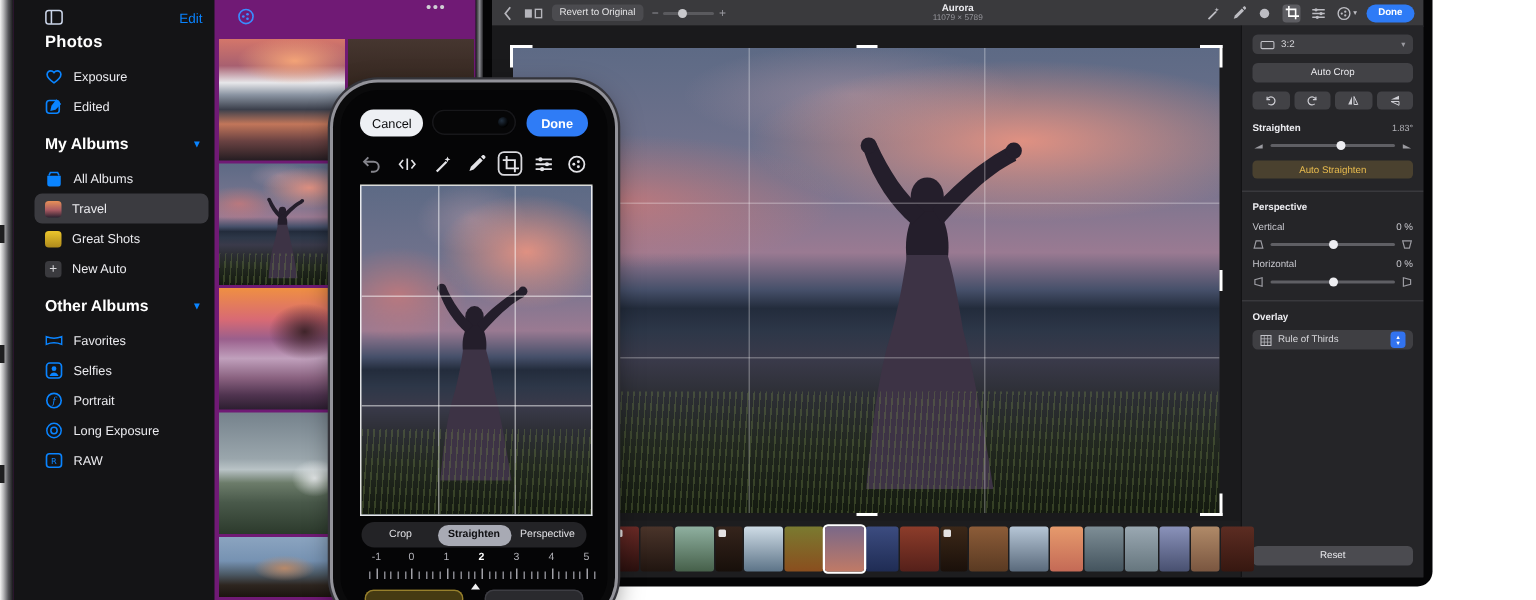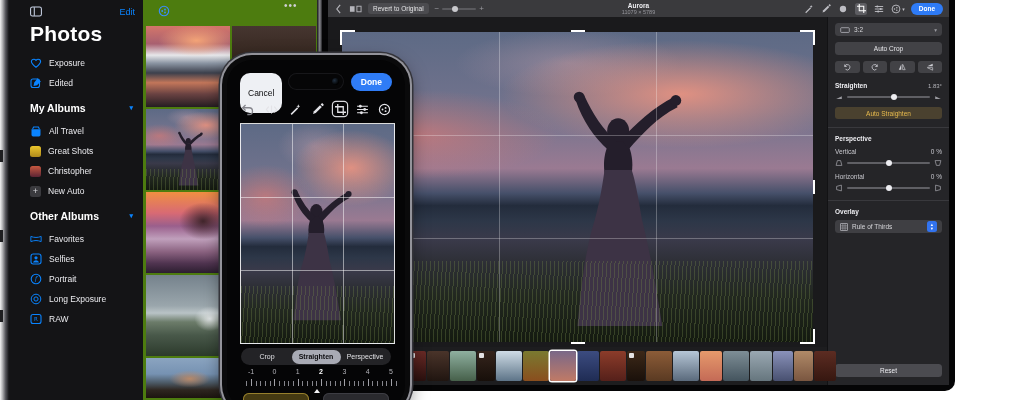--- a/index.html
+++ b/index.html
@@ -1,31 +1,31 @@
 <!DOCTYPE html>
 <html><head>
 <meta charset="utf-8">
 <style>
   html,body{margin:0;padding:0;background:#fff;}
   .scene{position:relative;width:1024px;height:400px;background:#fff;overflow:hidden;
          font-family:"Liberation Sans",sans-serif;-webkit-font-smoothing:antialiased;}
   svg{display:block;width:100%;height:100%;}
 
   
-  .ipad{position:absolute;left:0;top:0;width:322px;height:400px;background:#4d7c0f;z-index:2;}
+  .ipad{position:absolute;left:0;top:0;width:322px;height:400px;background:#701a75;z-index:2;}
   .ipad-edge{position:absolute;left:0;top:0;width:9px;height:400px;
              background:linear-gradient(90deg,#f2f2f2,#b9b9bb 25%,#55555a 62%,#131315);}
   .nub{position:absolute;left:0;width:3px;height:12px;background:#1e1e20;}
   .ipad-edge-r{position:absolute;left:317px;top:0;width:5px;height:400px;
                background:linear-gradient(90deg,#131315,#8a8a90 55%,#232326);}
   .sidebar{position:absolute;left:9px;top:0;width:134px;height:400px;background:#141416;}
   .sb-top{display:flex;justify-content:space-between;align-items:center;padding:6px 8px 0 21px;}
   .sbtoggle{width:12px;height:11px;color:#ccd6ea;}
   .edit{color:#0a84ff;font-size:9px;}
-  .sb-title{margin:5px 0 0 21px;font-size:21px;font-weight:bold;color:#fff;letter-spacing:.2px;}
+  .sb-title{margin:5px 0 0 21px;font-size:11px;font-weight:bold;color:#fff;letter-spacing:.2px;}
   .slist{list-style:none;margin:7px 8px 0 21px;padding:0;}
   .srow{display:flex;align-items:center;gap:7px;height:20px;font-size:8.5px;color:#ebebef;position:relative;}
   .srow .sicon{width:12px;height:12px;color:#0a84ff;flex:none;display:flex;align-items:center;justify-content:center;}
   .srow.selected{background:#3b3b40;border-radius:5px;margin:0 -4px 0 -7px;padding-left:7px;}
   .shead{display:flex;justify-content:space-between;align-items:center;margin:9px 10px 1px 21px;
          font-size:10.5px;font-weight:bold;color:#fff;}
   .chev{color:#0a84ff;font-size:7px;}
   .thumbico{width:11px;height:11px;border-radius:2.5px;flex:none;}
   .t-travel{background:linear-gradient(180deg,#e79058 0%,#a85a62 55%,#2c2230 100%);}
   .t-greatshots{background:linear-gradient(180deg,#ecc62c,#ae8a1c);}
@@ -65,21 +65,21 @@
   .figure{position:absolute;}
   .fig-mac{left:40%;bottom:3%;width:36%;height:84%;}
   .fig-iph{left:17%;bottom:5%;width:62%;height:74%;}
 
   
   .iphone{position:absolute;left:222px;top:55px;width:188px;height:360px;z-index:3;border-radius:30px;
           background:#0a0a0b;box-shadow:0 0 0 2px #93939a,0 0 0 3.5px #34343a,0 6px 18px rgba(0,0,0,.5);}
   .iph-screen{position:absolute;inset:5px;border-radius:25px;background:#050506;overflow:hidden;}
   .iph-top{position:absolute;top:13px;left:13px;right:13px;height:18px;}
   .pill-cancel{position:absolute;left:0;top:0;background:#eef0f4;color:#0b0b0d;font-size:8.5px;
-               padding:15px 8px;border-radius:10px;}
+               padding:4px 8px;border-radius:10px;}
   .island{position:absolute;left:50%;transform:translateX(-50%);top:0;width:56px;height:17px;border-radius:9px;
           background:#060607;box-shadow:inset 0 0 0 1px #17171a;}
   .island::after{content:"";position:absolute;right:5px;top:5px;width:7px;height:7px;border-radius:50%;
           background:radial-gradient(circle at 35% 35%,#223040,#000 70%);}
   .pill-done-i{position:absolute;right:0;top:0;background:#2f7cf6;color:#fff;font-size:8.5px;font-weight:bold;
                padding:4px 10px;border-radius:10px;}
   .iph-tools{position:absolute;top:42px;left:14px;right:14px;display:flex;align-items:center;}
   .iph-tools .tleft{display:flex;gap:11px;}
   .iph-tools .tright{margin-left:auto;display:flex;gap:9px;align-items:center;}
   .tool{width:13px;height:13px;color:#e3e3e7;flex:none;}
@@ -484,29 +484,29 @@
             <span class="chev">▾</span>
           </div>
           <ul class="slist">
             <li class="srow">
     <span class="sicon">
                 <svg viewBox="0 0 12 12" xmlns="http://www.w3.org/2000/svg">
                   <path d="M1.5 4.2h9v5.6A1.6 1.6 0 0 1 8.9 11.4H3.1A1.6 1.6 0 0 1 1.5 9.8z" fill="currentColor"></path>
                   <path d="M2.6 4l1-2h4.8l1 2" fill="none" stroke="currentColor" stroke-width="1.1"></path>
                 </svg>
               </span>
-    <span class="slabel">All Travel</span>
+    <span class="slabel">All Albums</span>
+  </li>
+            <li class="srow selected">
+    <span class="thumbico t-travel"></span>
+    <span class="slabel">Travel</span>
   </li>
             <li class="srow">
     <span class="thumbico t-greatshots"></span>
     <span class="slabel">Great Shots</span>
-  </li>
-            <li class="srow">
-    <span class="thumbico t-christopher"></span>
-    <span class="slabel">Christopher</span>
   </li>
             <li class="srow">
     <span class="plusbox">+</span>
     <span class="slabel">New Auto</span>
   </li>
           </ul>
           <div class="shead">
             <span>Other Albums</span>
             <span class="chev">▾</span>
           </div>

